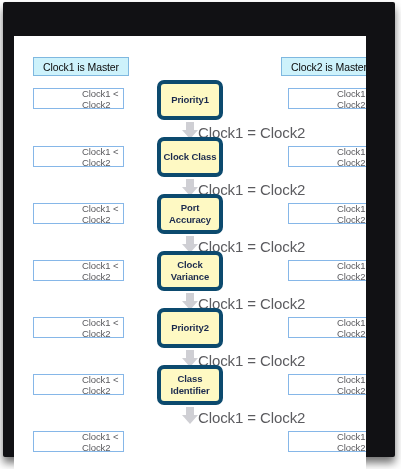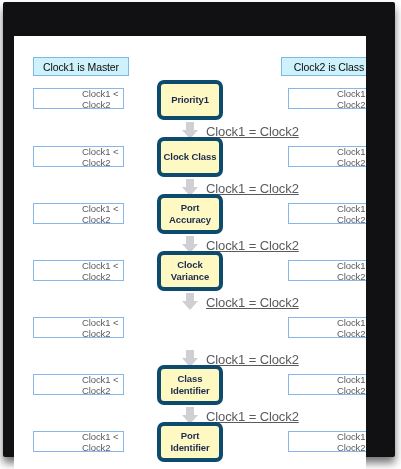--- a/index.html
+++ b/index.html
@@ -115,36 +115,35 @@
     width: 0;
     height: 0;
     border-left: 8px solid transparent;
     border-right: 8px solid transparent;
     border-top: 9px solid #cfcfd4;
   }
 
   
   .edge-label {
     position: absolute;
-    left: 192px;
-    font-size: 13px;
+    left: 184px;
+    font-size: 15px;
     color: #5b5b5f;
     white-space: nowrap;
     letter-spacing: -0.1px;
-    text-decoration: underline;
   }
 </style>
 </head>
 <body>
 
 <div class="frame">
   <div class="card">
 
     <div class="header-box" id="header-left">Clock1 is Master</div>
-    <div class="header-box" id="header-right">Clock2 is Class</div>
+    <div class="header-box" id="header-right">Clock2 is Master</div>
 
     <div class="side-box side-left" style="top:52px">Clock1 &lt; Clock2</div>
     <div class="flow-box" style="top:44px">Priority1</div>
     <div class="side-box side-right" style="top:52px">Clock1 &gt; Clock2</div>
     <div class="arrow" style="top:86px">
       <div class="shaft"></div>
       <div class="head"></div>
     </div>
     <div class="edge-label" style="top:88px">Clock1 = Clock2</div>
 
@@ -169,34 +168,34 @@
     <div class="side-box side-left" style="top:224px">Clock1 &lt; Clock2</div>
     <div class="flow-box" style="top:215px">Clock Variance</div>
     <div class="side-box side-right" style="top:224px">Clock1 &gt; Clock2</div>
     <div class="arrow" style="top:257px">
       <div class="shaft"></div>
       <div class="head"></div>
     </div>
     <div class="edge-label" style="top:259px">Clock1 = Clock2</div>
 
     <div class="side-box side-left" style="top:281px">Clock1 &lt; Clock2</div>
+    <div class="flow-box" style="top:272px">Priority2</div>
     <div class="side-box side-right" style="top:281px">Clock1 &gt; Clock2</div>
     <div class="arrow" style="top:314px">
       <div class="shaft"></div>
       <div class="head"></div>
     </div>
     <div class="edge-label" style="top:316px">Clock1 = Clock2</div>
 
     <div class="side-box side-left" style="top:338px">Clock1 &lt; Clock2</div>
     <div class="flow-box" style="top:329px">Class Identifier</div>
     <div class="side-box side-right" style="top:338px">Clock1 &gt; Clock2</div>
     <div class="arrow" style="top:371px">
       <div class="shaft"></div>
       <div class="head"></div>
     </div>
     <div class="edge-label" style="top:373px">Clock1 = Clock2</div>
 
     <div class="side-box side-left" style="top:395px">Clock1 &lt; Clock2</div>
-    <div class="flow-box" style="top:386px">Port Identifier</div>
     <div class="side-box side-right" style="top:395px">Clock1 &gt; Clock2</div>
 
   </div>
 </div>
 
 </body></html>

